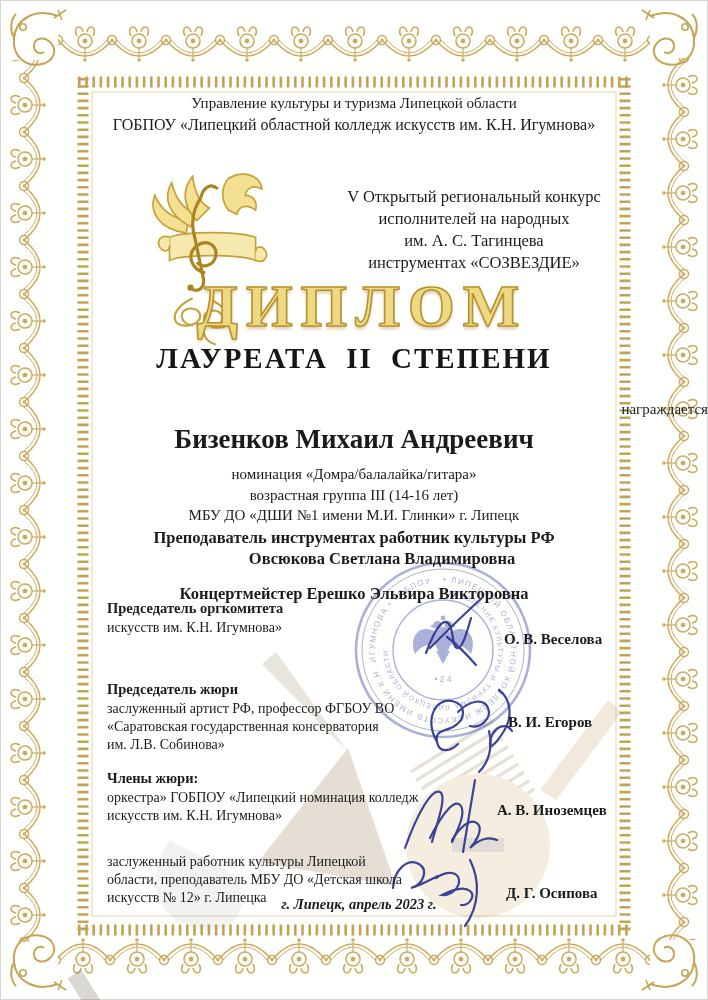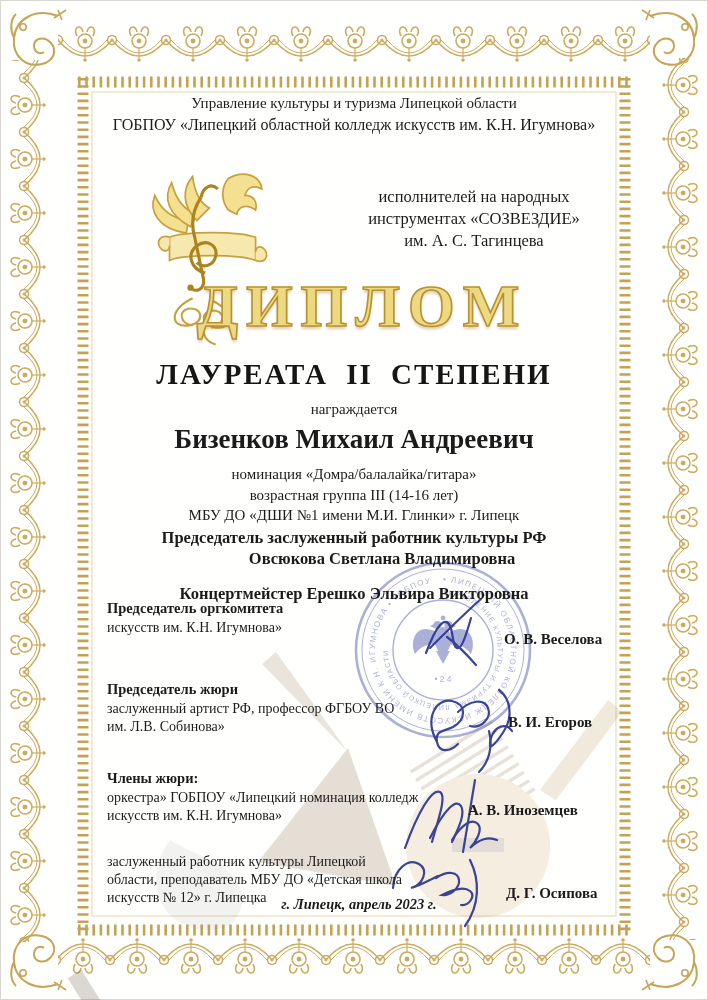--- a/index.html
+++ b/index.html
@@ -17,22 +17,22 @@
   .org1{top:95px;font-size:15px;}
   .org2{top:116px;font-size:16px;text-align:center;}
   .comp{position:absolute;z-index:3;left:324px;top:186px;width:300px;text-align:center;
         font-size:16.5px;line-height:22px;}
   .title{
     top:272px;font-size:60px;font-weight:bold;letter-spacing:8px;
     color:#eed983;-webkit-text-stroke:1.6px #b9922f;
     text-shadow:0 0 1px #a8832b,0 3px 3px rgba(150,110,30,.35);
     transform:translateX(8px);
   }
-  .subtitle{top:358px;font-size:29px;font-weight:bold;letter-spacing:2px;word-spacing:9px;color:#161616;}
-  .awarded{top:401px;font-size:15px;color:#222;}
+  .subtitle{top:342px;font-size:29px;font-weight:bold;letter-spacing:2px;word-spacing:9px;color:#161616;}
+  .awarded{top:401px;font-size:15px;color:#222;text-align:right;}
   .rname{top:424px;font-size:27px;font-weight:bold;}
   .info{font-size:15px;}
   .binfo{font-size:16.5px;font-weight:bold;}
   .nom{top:466px;} .age{top:487px;} .school{top:507px;}
   .t1{top:528px;} .t2{top:549px;padding-left:28px;} .t3{top:584px;}
   .sig-role{position:absolute;z-index:3;left:107px;font-size:14.5px;font-weight:bold;white-space:nowrap;}
   .sig-desc{position:absolute;z-index:3;left:107px;width:340px;font-size:14px;line-height:18px;white-space:nowrap;}
   .sig-name{position:absolute;z-index:3;font-size:15px;font-weight:bold;white-space:nowrap;text-align:right;}
   .footer{top:896px;font-size:14.5px;font-weight:bold;font-style:italic;transform:translateX(5px);}
 </style>
@@ -179,56 +179,58 @@
       <path d="M436,878 C448,870 458,872 459,880 C460,888 450,896 442,895 C452,890 464,886 470,891 C476,896 469,906 461,905"></path>
       <path d="M470,860 C480,880 480,905 465,926"></path>
     </g>
   </g>
 </svg>
 
 <div class="txt center org1">Управление культуры и туризма Липецкой области</div>
 <div class="txt center org2">ГОБПОУ «Липецкий областной колледж искусств им. К.Н. Игумнова»</div>
 
 <div class="comp">
+  <div>V Открытый региональный конкурс</div>
   <div>исполнителей на народных</div>
+  <div>им. А. С. Тагинцева</div>
   <div>инструментах «СОЗВЕЗДИЕ»</div>
-  <div>им. А. С. Тагинцева</div>
 </div>
 
 <div class="txt center title">ДИПЛОМ</div>
 <div class="txt center subtitle">ЛАУРЕАТА II СТЕПЕНИ</div>
 <div class="txt center awarded">награждается</div>
 
 <div class="txt center rname">Бизенков Михаил Андреевич</div>
 <div class="txt center info nom">номинация «Домра/балалайка/гитара»</div>
 <div class="txt center info age">возрастная группа III (14-16 лет)</div>
 <div class="txt center info school">МБУ ДО «ДШИ №1 имени М.И. Глинки» г. Липецк</div>
-<div class="txt center binfo t1">Председатель заслуженный работник культуры РФ</div>
+<div class="txt center binfo t1">Преподаватель инструментах работник культуры РФ</div>
 <div class="txt center binfo t2">Овсюкова Светлана Владимировна</div>
 <div class="txt center binfo t3">Концертмейстер Ерешко Эльвира Викторовна</div>
 
 <div class="sig-role" style="top:600px">Председатель оргкомитета</div>
 <div class="sig-desc" style="top:619px">
   <div>искусств им. К.Н. Игумнова»</div>
 </div>
 <div class="sig-name" style="left:504px;top:631px">О. В. Веселова</div>
 
 <div class="sig-role" style="top:681px">Председатель жюри</div>
 <div class="sig-desc" style="top:700px">
   <div>заслуженный артист РФ, профессор ФГБОУ ВО</div>
+  <div>«Саратовская государственная консерватория</div>
   <div>им. Л.В. Собинова»</div>
 </div>
 <div class="sig-name" style="left:508px;top:714px">В. И. Егоров</div>
 
 <div class="sig-role" style="top:770px">Члены жюри:</div>
 <div class="sig-desc" style="top:789px">
   <div>оркестра» ГОБПОУ «Липецкий номинация колледж</div>
   <div>искусств им. К.Н. Игумнова»</div>
 </div>
-<div class="sig-name" style="left:468px;top:802px">А. В. Иноземцев</div>
+<div class="sig-name" style="left:497px;top:802px">А. В. Иноземцев</div>
 
 <div class="sig-desc" style="top:853px">
   <div>заслуженный работник культуры Липецкой</div>
   <div>области, преподаватель МБУ ДО «Детская школа</div>
   <div>искусств № 12» г. Липецка</div>
 </div>
 <div class="sig-name" style="left:506px;top:885px">Д. Г. Осипова</div>
 
 <div class="txt center footer">г. Липецк, апрель 2023 г.</div>
 

